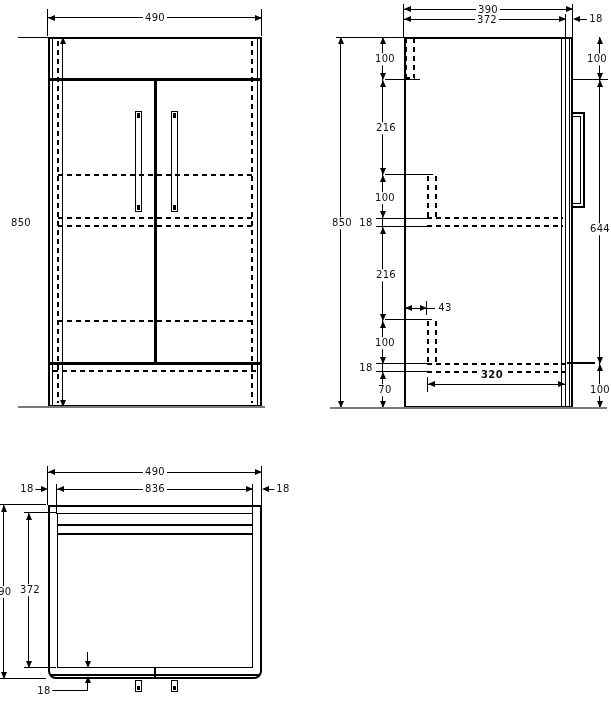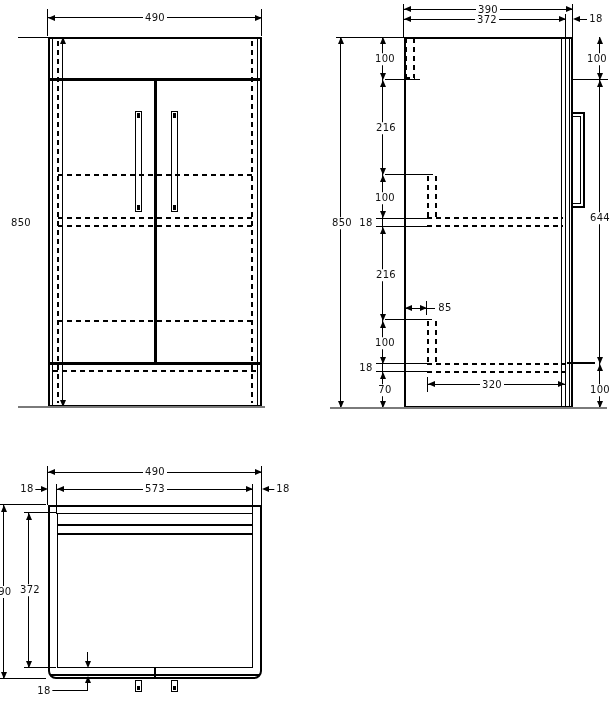--- a/index.html
+++ b/index.html
@@ -137,62 +137,62 @@
     <span class="dim" style="left:366px;top:223px;">18</span>
     <span class="dim" style="left:386px;top:275px;">216</span>
     <span class="dim" style="left:385px;top:343px;">100</span>
     <span class="dim" style="left:366px;top:368px;">18</span>
     <span class="dim" style="left:385px;top:390px;">70</span>
 
     <div class="ln" style="left:404px;top:308px;width:31px;height:1px;"></div>
     <div class="tl" style="left:405px;top:305px;"></div>
     <div class="tr" style="left:420px;top:305px;"></div>
     <div class="ln" style="left:426px;top:301px;width:1px;height:14px;"></div>
-    <span class="dim" style="left:445px;top:308px;">85</span>
+    <span class="dim" style="left:445px;top:308px;">43</span>
 
     <div style="position:absolute;left:573px;top:112px;width:12px;height:96px;border:2px solid #000;border-left:none;box-sizing:border-box;"></div>
     <div style="position:absolute;left:573px;top:116px;width:8px;height:88px;border:1px solid #000;border-left:none;box-sizing:border-box;"></div>
 
     <div class="ln" style="left:599px;top:37px;width:1px;height:371px;"></div>
     <div class="tu" style="left:597px;top:37px;"></div>
     <div class="td" style="left:597px;top:73px;"></div>
     <div class="tu" style="left:597px;top:80px;"></div>
     <div class="td" style="left:597px;top:357px;"></div>
     <div class="tu" style="left:597px;top:364px;"></div>
     <div class="td" style="left:597px;top:401px;"></div>
     <div class="ln" style="left:573px;top:79px;width:35px;height:1px;"></div>
     <div class="ln" style="left:567px;top:362px;width:28px;height:2px;"></div>
     <span class="dim" style="left:597px;top:59px;">100</span>
-    <span class="dim" style="left:600px;top:218px;">644</span>
+    <span class="dim" style="left:600px;top:229px;">644</span>
     <span class="dim" style="left:600px;top:390px;">100</span>
 
     <div class="ln" style="left:428px;top:384px;width:137px;height:1px;"></div>
     <div class="tl" style="left:428px;top:381px;"></div>
     <div class="tr" style="left:558px;top:381px;"></div>
     <div class="ln" style="left:427px;top:377px;width:1px;height:15px;"></div>
-    <span class="dim" style="left:492px;top:385px;">320</span>
+    <span class="dim" style="left:492px;top:375px;font-weight:bold;">320</span>
 
     <div class="ground" style="left:330px;top:407px;width:277px;"></div>
   </div>
 
   <div>
 
     <div class="ln" style="left:48px;top:472px;width:214px;height:1px;"></div>
     <div class="ln" style="left:47px;top:466px;width:1px;height:39px;"></div>
     <div class="ln" style="left:261px;top:466px;width:1px;height:39px;"></div>
     <div class="tl" style="left:48px;top:469px;"></div>
     <div class="tr" style="left:255px;top:469px;"></div>
     <span class="dim" style="left:155px;top:472px;">490</span>
 
     <div class="ln" style="left:57px;top:489px;width:196px;height:1px;"></div>
     <div class="ln" style="left:56px;top:484px;width:1px;height:30px;"></div>
     <div class="ln" style="left:252px;top:484px;width:1px;height:30px;"></div>
     <div class="tl" style="left:57px;top:486px;"></div>
     <div class="tr" style="left:246px;top:486px;"></div>
-    <span class="dim" style="left:155px;top:489px;">573</span>
+    <span class="dim" style="left:155px;top:489px;">836</span>
     <div class="ln" style="left:35px;top:489px;width:8px;height:1px;"></div>
     <div class="tr" style="left:41px;top:486px;"></div>
     <span class="dim" style="left:27px;top:489px;">18</span>
     <div class="ln" style="left:267px;top:489px;width:8px;height:1px;"></div>
     <div class="tl" style="left:262px;top:486px;"></div>
     <span class="dim" style="left:283px;top:489px;">18</span>
 
     <div class="ln" style="left:3px;top:505px;width:1px;height:174px;"></div>
     <div class="ln" style="left:0px;top:504px;width:46px;height:1px;"></div>
     <div class="ln" style="left:0px;top:678px;width:46px;height:1px;"></div>

